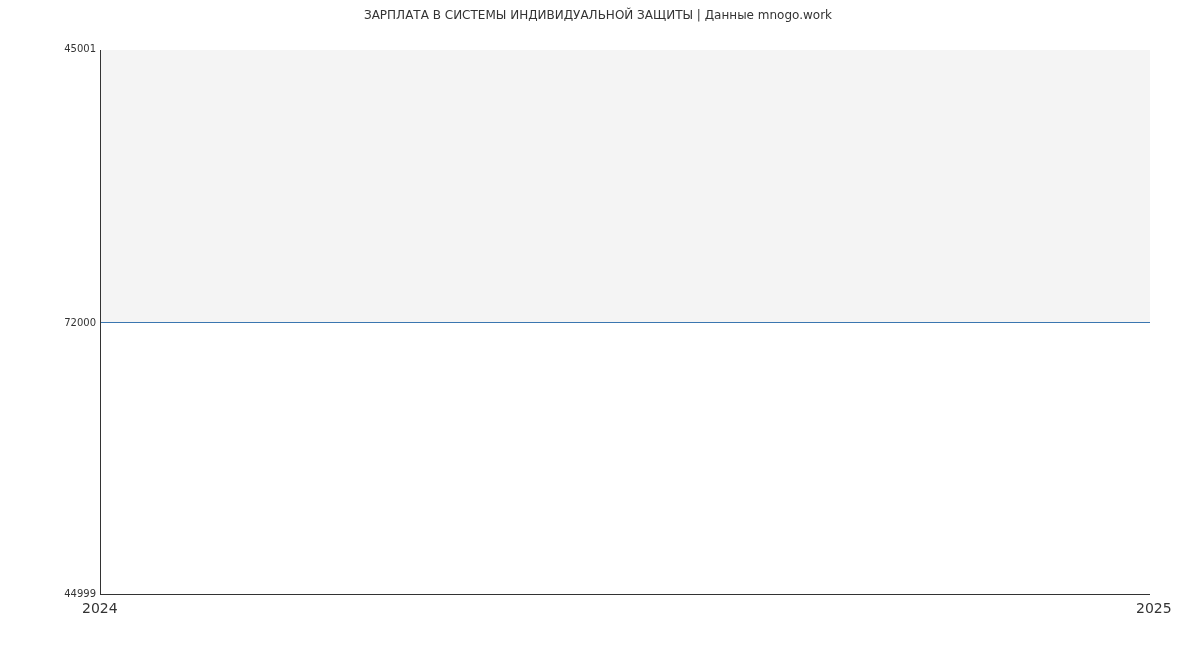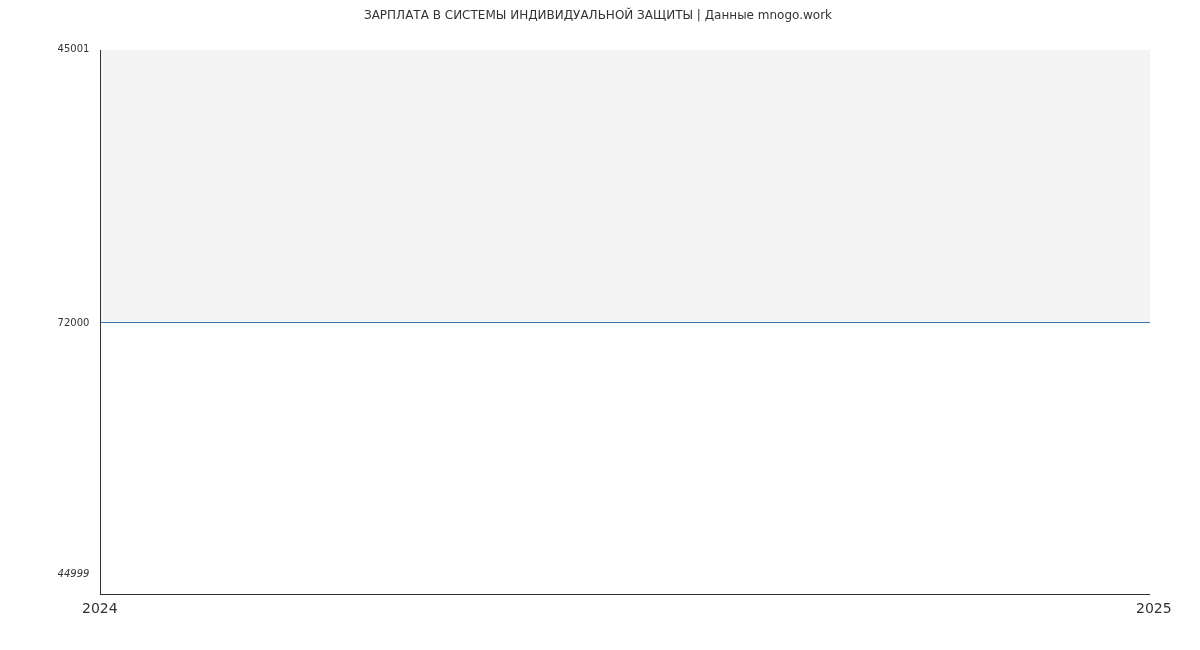--- a/index.html
+++ b/index.html
@@ -50,26 +50,26 @@
     position: absolute;
     left: 0;
     right: 0;
     top: 50%;
     height: 0;
     border-top: 1.5px solid #3a76b0;
   }
   .y-tick {
     position: absolute;
     right: 1104px; 
-    text-align: center;
+    text-align: right;
     width: 45px;
     font-size: 10px;
     color: #333333;
   }
-  .y-tick.t0 { top: 568px; font-style: italic; }  
+  .y-tick.t0 { top: 588px; }  
   .y-tick.t1 { top: 317px; }  
   .y-tick.t2 { top: 43px; }   
   .x-tick {
     position: absolute;
     top: 600px;
     font-size: 14px;
     color: #333333;
   }
   .x-tick.x0 { left: 82px; }
   .x-tick.x1 { left: 1136px; }

